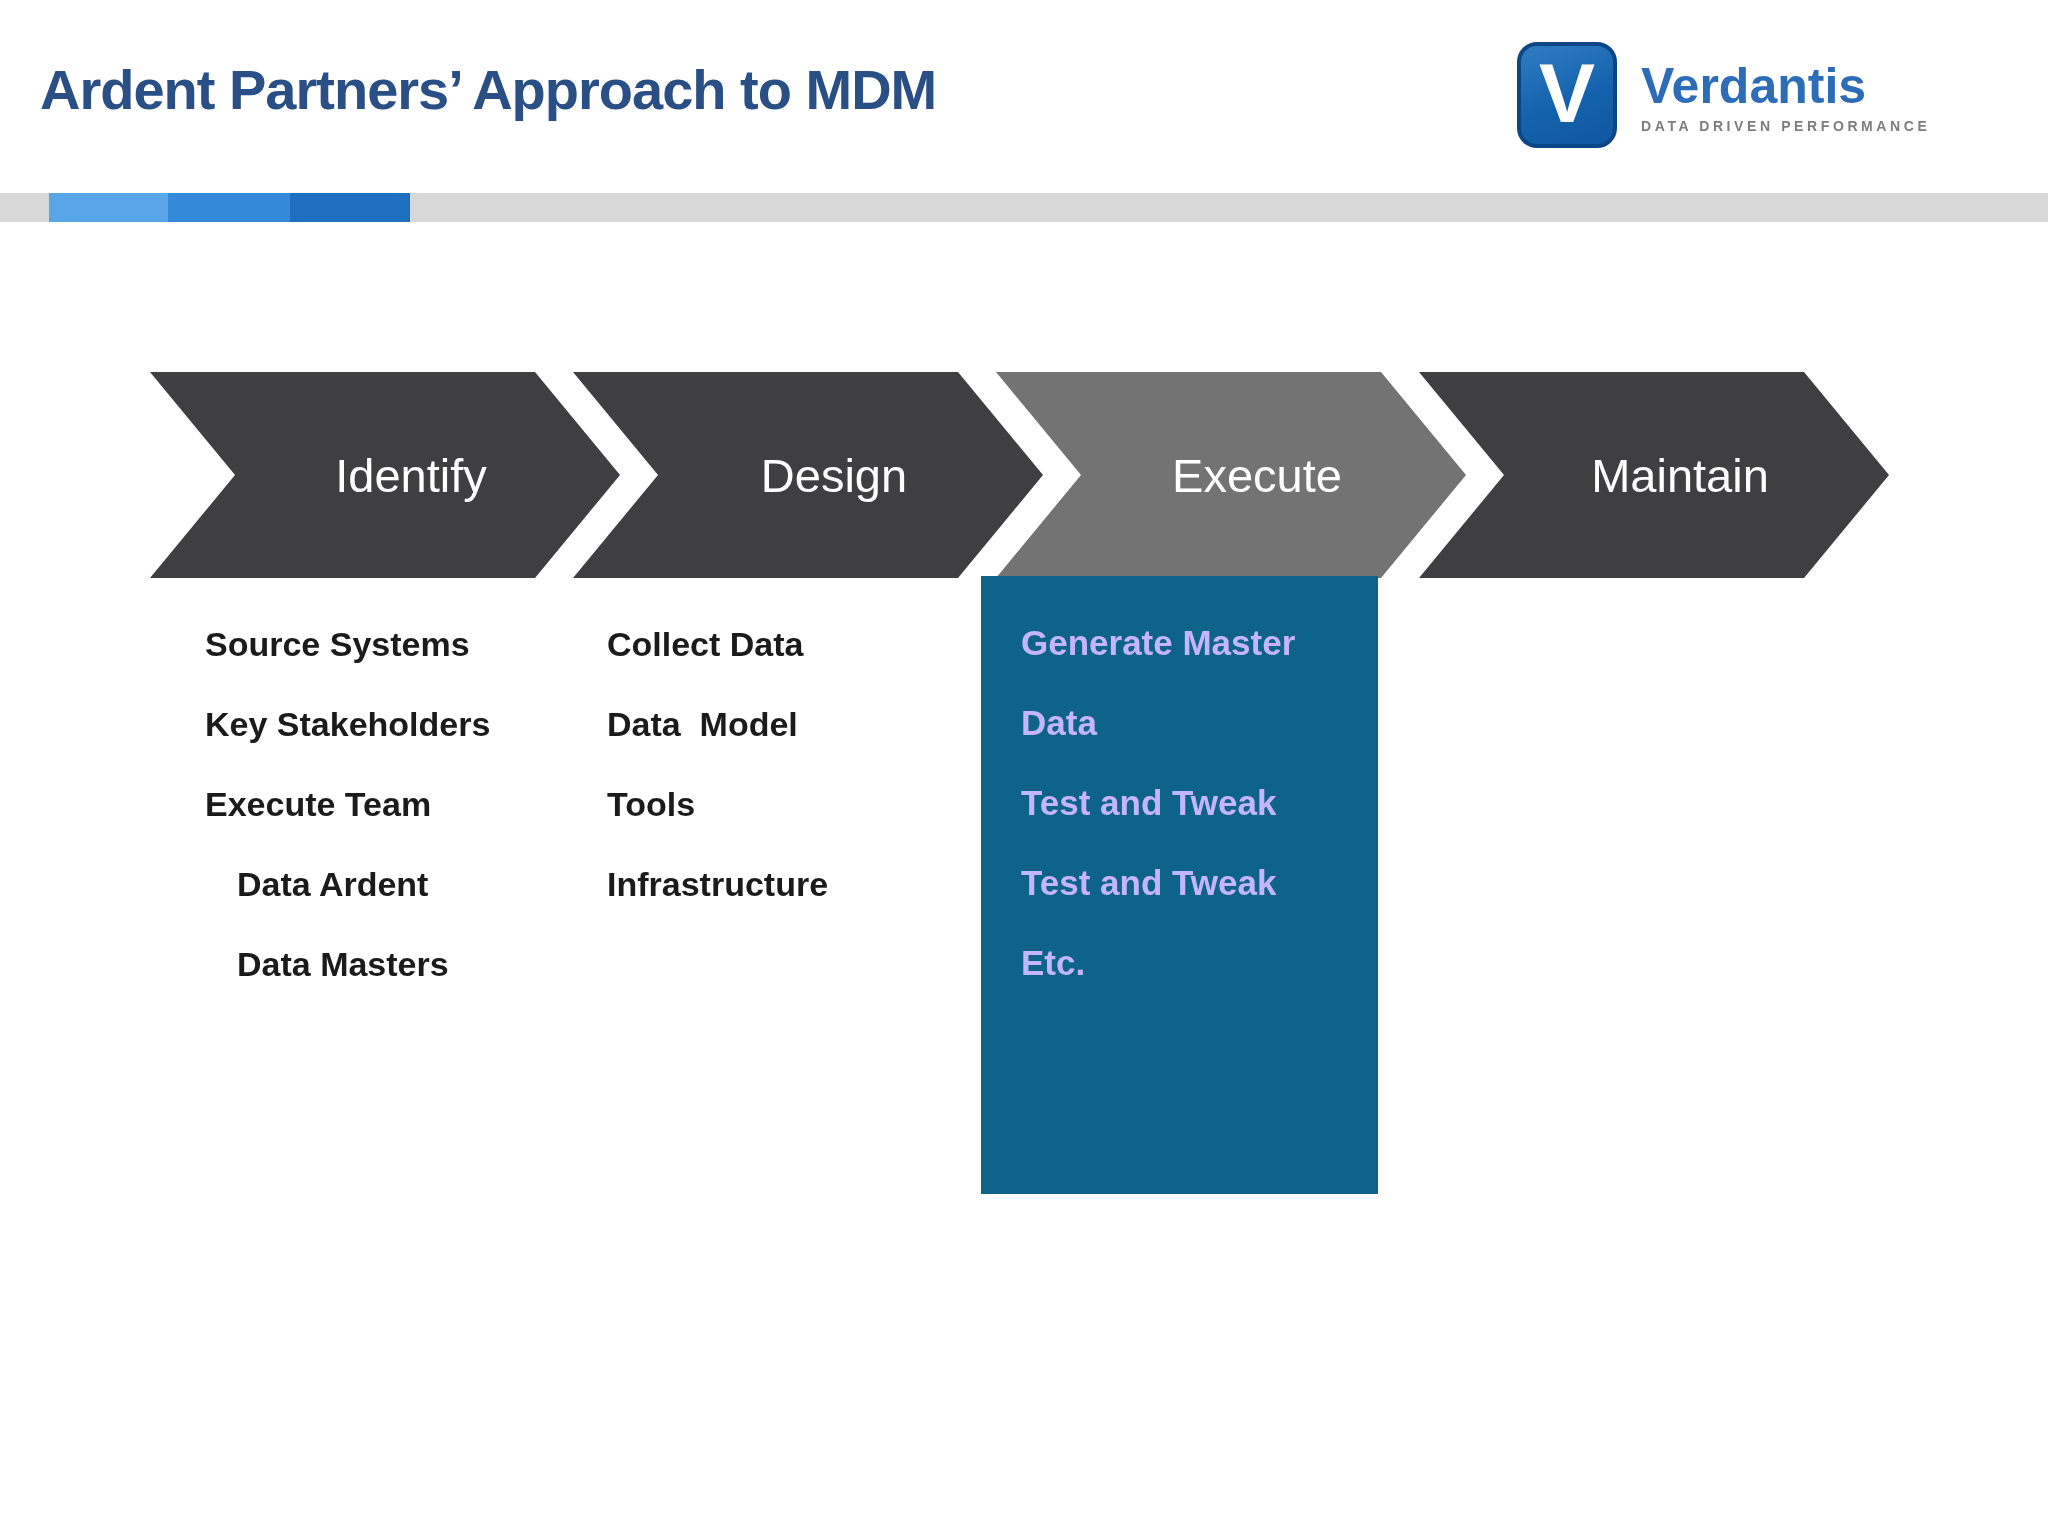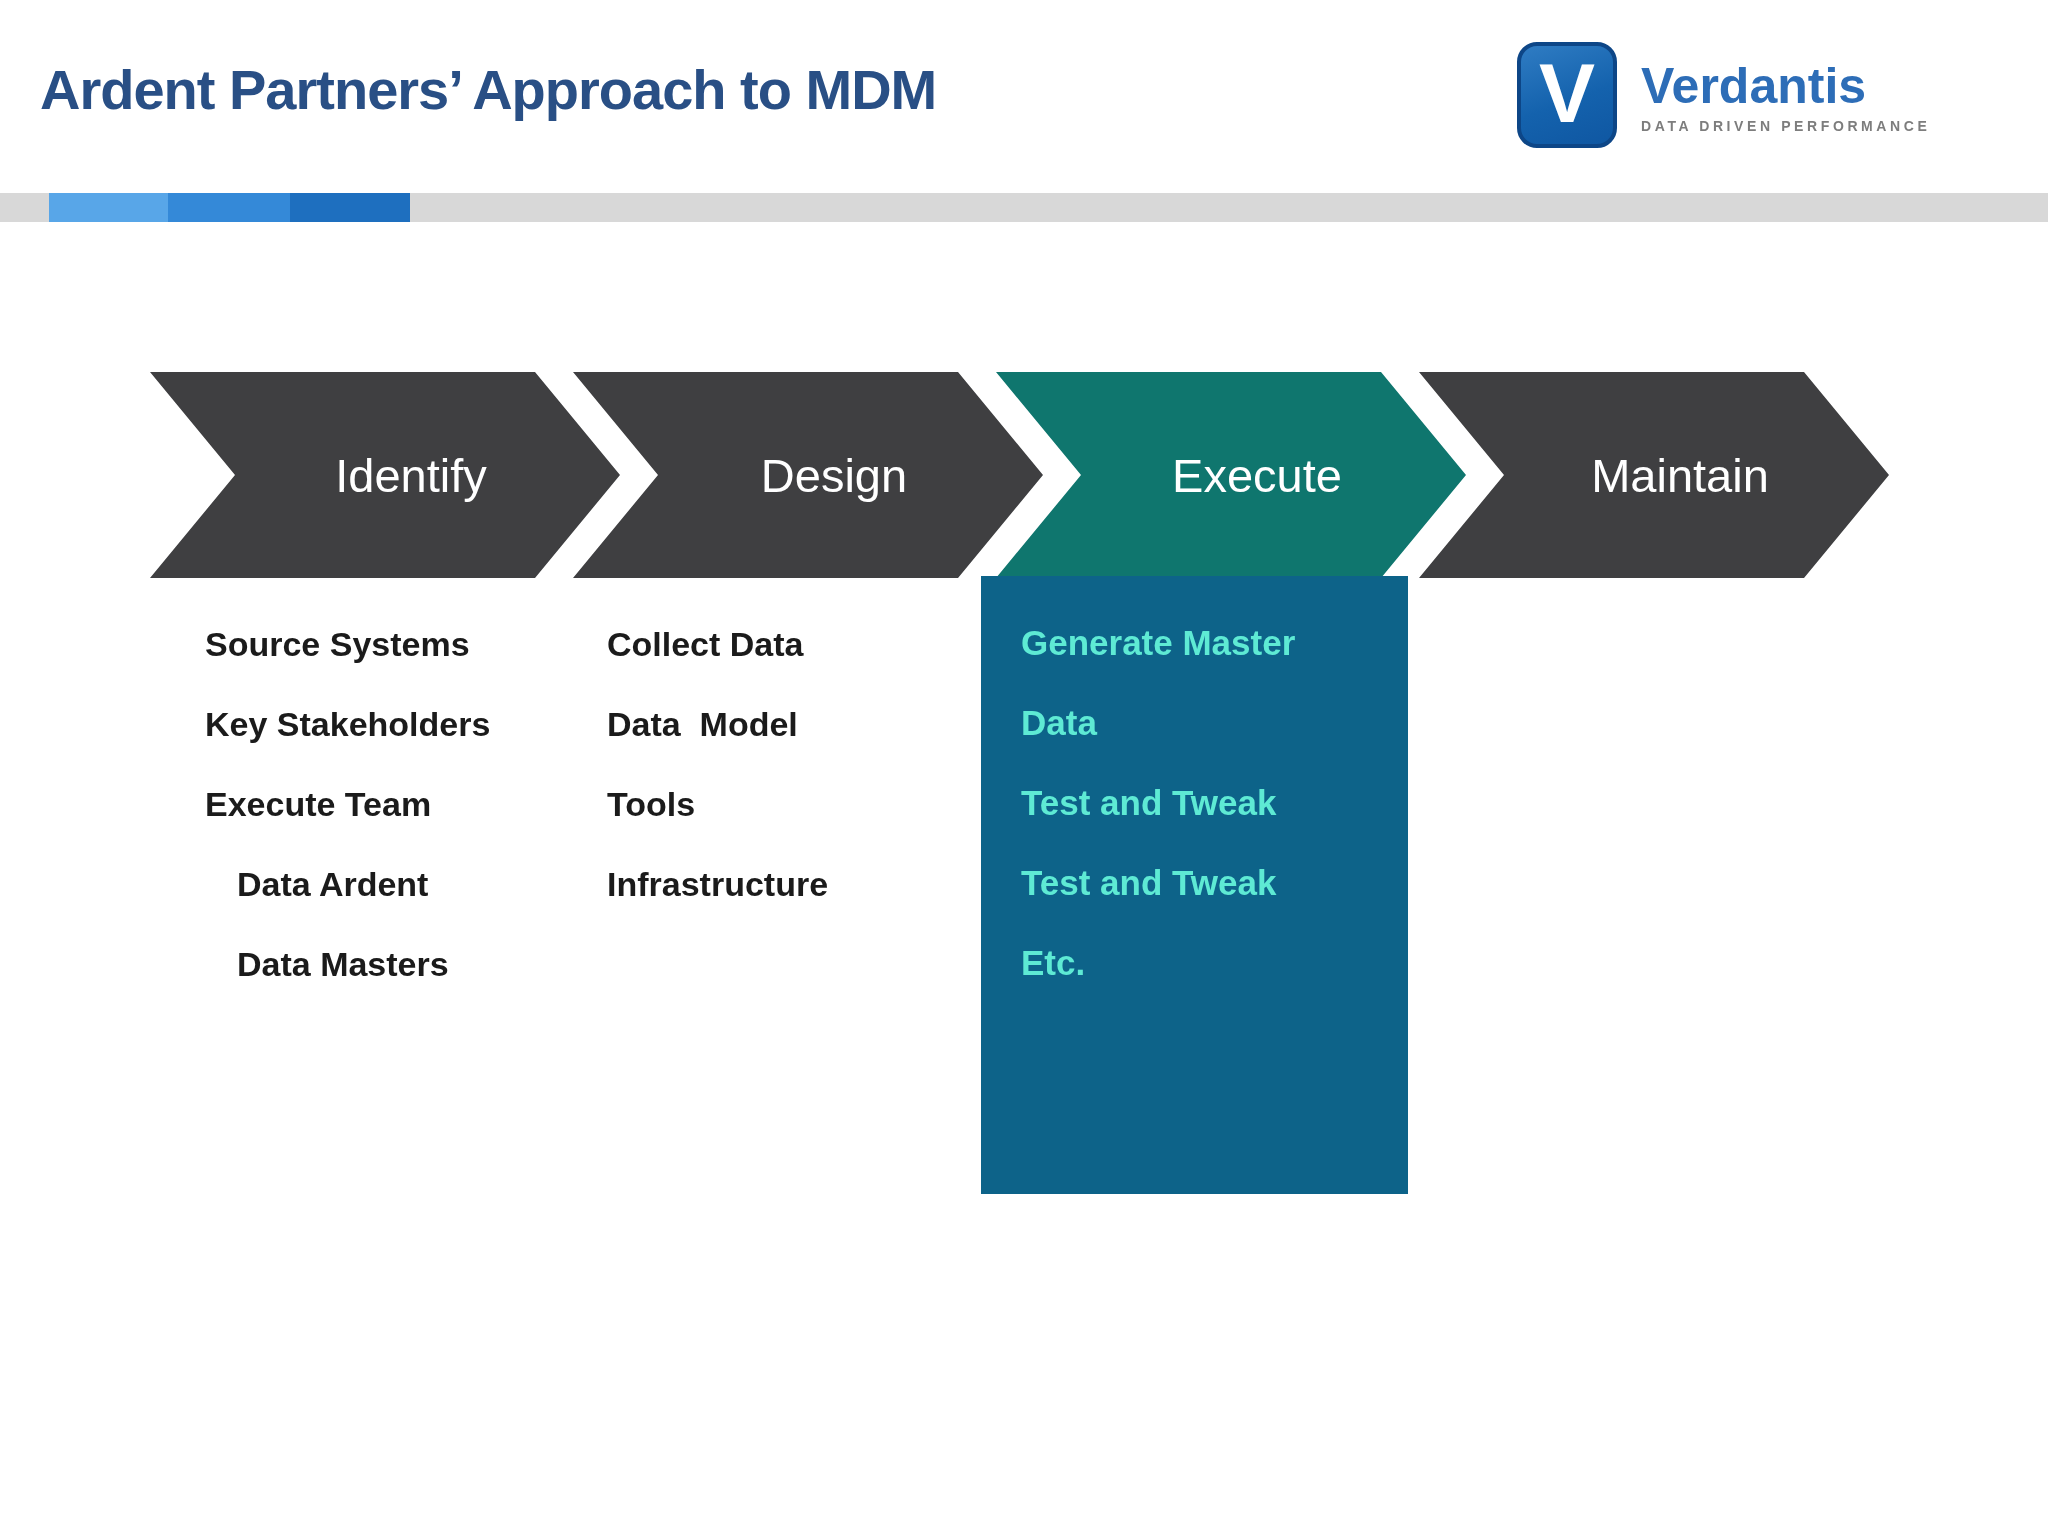--- a/index.html
+++ b/index.html
@@ -73,24 +73,24 @@
     font-size:34px;font-weight:bold;color:#1b1b1b;
   }
   .col .item{
     height:80px;line-height:80px;white-space:pre-wrap;
   }
   .col .item.indent{padding-left:32px;}
   .col-identify{left:205px;}
   .col-design{left:607px;}
 
   .execute-panel{
-    position:absolute;left:981px;top:576px;width:427px;height:618px;
+    position:absolute;left:981px;top:576px;width:397px;height:618px;
     box-sizing:border-box;
     padding:27px 20px 0 40px;
-    font-size:35px;font-weight:bold;color:#5eead4;
+    font-size:35px;font-weight:bold;color:#c4b5fd;
   }
   .execute-panel .line{height:80px;line-height:80px;white-space:pre-wrap;}
 </style>
 </head>
 <body>
 
 <div class="slide">
 
   <div class="title" style="color: rgb(41, 79, 133);">Ardent Partners’ Approach to MDM</div>
 
@@ -109,21 +109,21 @@
     <div class="accent-seg seg-1" style="background-color: rgb(52, 137, 216);"></div>
     <div class="accent-seg seg-2" style="background-color: rgb(30, 111, 191);"></div>
   </div>
 
   <div class="chevron chev-0" style="background-color: rgb(63, 63, 65);">
     <span class="label">Identify</span>
   </div>
   <div class="chevron chev-1" style="background-color: rgb(63, 63, 65);">
     <span class="label">Design</span>
   </div>
-  <div class="chevron chev-2" style="background-color: #0f766e;">
+  <div class="chevron chev-2" style="background-color: #737373;">
     <span class="label">Execute</span>
   </div>
   <div class="chevron chev-3" style="background-color: rgb(63, 63, 65);">
     <span class="label">Maintain</span>
   </div>
 
   <div class="col col-identify">
     <div class="item">Source Systems</div>
     <div class="item">Key Stakeholders</div>
     <div class="item">Execute Team</div>

